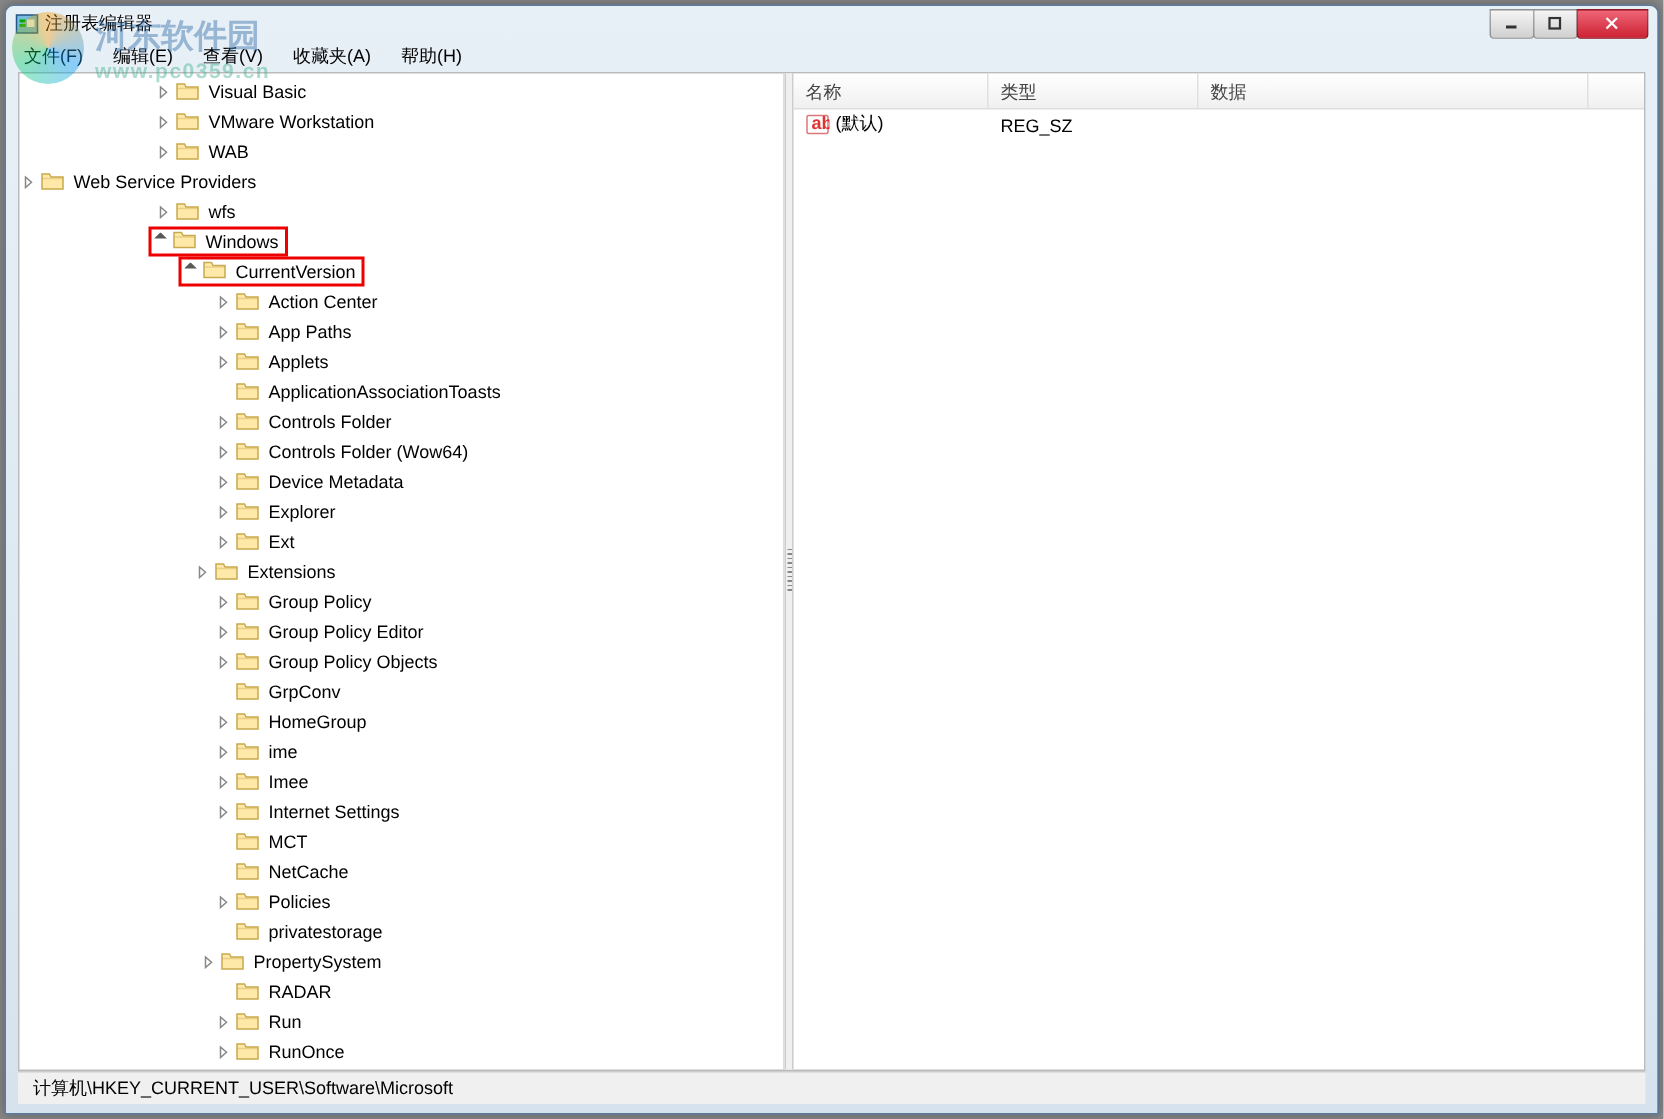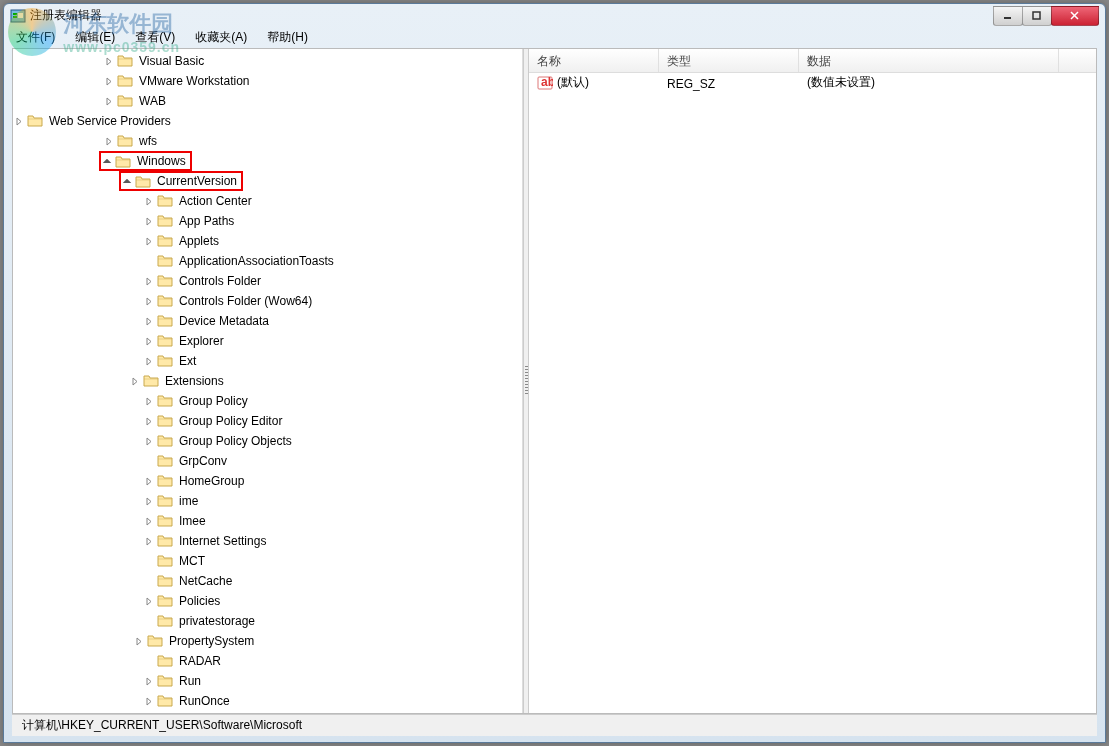--- a/index.html
+++ b/index.html
@@ -14,21 +14,21 @@
 .menubar { height: 22px; display: flex; align-items: center; padding: 0 4px; gap: 4px; background: transparent; }
 .menu-item { padding: 2px 8px; cursor: default; }
 .content { flex: 1; display: flex; margin: 0 8px 0 8px; border: 1px solid #bbb; background: #fff; position: relative; }
 .tree-panel { width: 510px; overflow: hidden; border-right: 1px solid #ddd; position: relative; }
 .tree-inner { padding: 2px 0; }
 .tree-row { display: flex; align-items: center; height: 20px; white-space: nowrap; cursor: default; }
 .expander { width: 12px; height: 12px; display: inline-flex; align-items: center; justify-content: center; cursor: pointer; }
 .expander svg { width: 9px; height: 9px; }
 .folder-icon { width: 16px; height: 14px; margin: 0 4px 0 2px; display: inline-block; }
 .tree-label { padding: 1px 2px; }
-.highlight-box { border: 2px solid #e00; display: inline-flex; align-items: flex-end; padding: 0 2px 0 0; }
+.highlight-box { border: 2px solid #e00; display: inline-flex; align-items: flex-start; padding: 0 2px 0 0; }
 .splitter { width: 6px; background: #f0f0f0; cursor: col-resize; border-left: 1px solid #ccc; border-right: 1px solid #ccc; display:flex; align-items:center; justify-content:center; }
 .splitter-grip { width:3px; height:30px; background: repeating-linear-gradient(to bottom, #888 0, #888 1px, transparent 1px, transparent 3px); }
 .list-panel { flex: 1; overflow: hidden; }
 .list-header { display: flex; height: 24px; background: linear-gradient(to bottom, #fff, #f0f0f0); border-bottom: 1px solid #ddd; }
 .list-header-col { padding: 4px 8px; border-right: 1px solid #e0e0e0; color: #444; }
 .list-row { display: flex; height: 20px; align-items: flex-end; }
 .list-cell { padding: 2px 8px; overflow: hidden; white-space: nowrap; }
 .string-icon { width: 16px; height: 16px; margin-right: 4px; }
 .statusbar { height: 22px; padding: 2px 10px; display: flex; align-items: center; border-top: 1px solid #ccc; margin: 0 8px 6px 8px; background: #f0f0f0; }
 .watermark { position: absolute; top: 8px; left: 8px; opacity: 0.4; pointer-events: none; z-index: 100; }
@@ -479,21 +479,20 @@
       <div id="list-body">
           <div class="list-row">
             <div class="list-cell" style="width:130px;display:flex;align-items:center">
               <svg class="string-icon" viewBox="0 0 16 16">
                 <rect x="1" y="2" width="14" height="12" rx="1" fill="#fff" stroke="#d77"></rect>
                 <text x="4" y="11" font-size="8" fill="#d33" font-weight="bold">ab</text>
               </svg>
               <span>(默认)</span>
             </div>
             <div class="list-cell" style="width:140px">REG_SZ</div>
-            <div class="list-cell" style="width:260px">(数值未设置)</div>
           </div>
         </div>
     </div>
   </div>
 
   <div class="statusbar">
     <span>计算机\HKEY_CURRENT_USER\Software\Microsoft</span>
   </div>
 
 </div>

